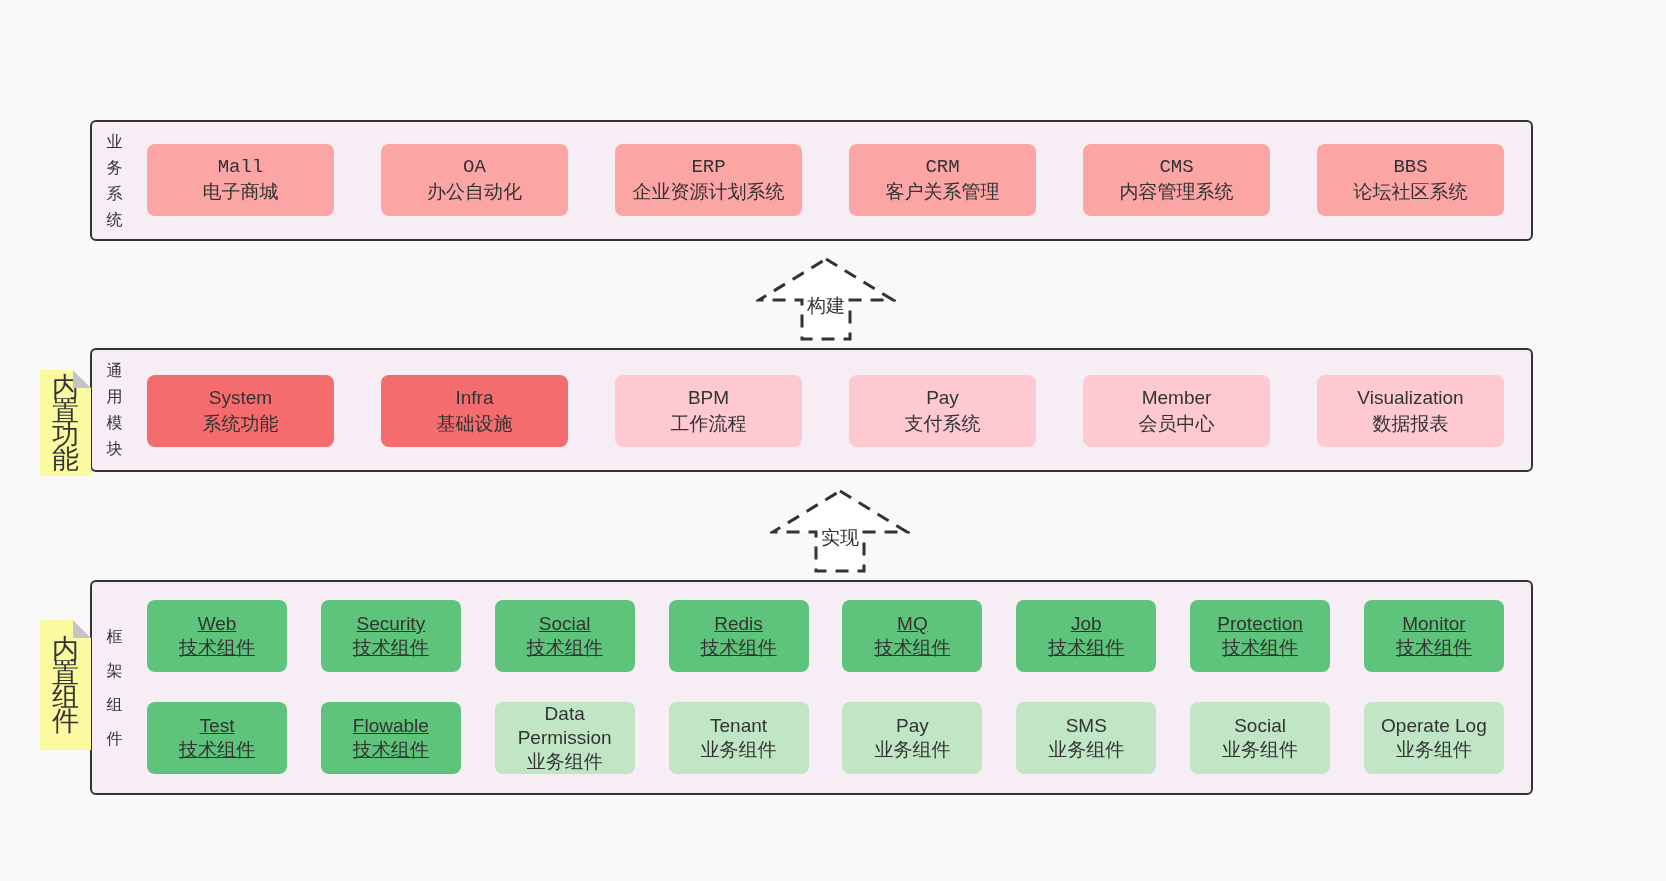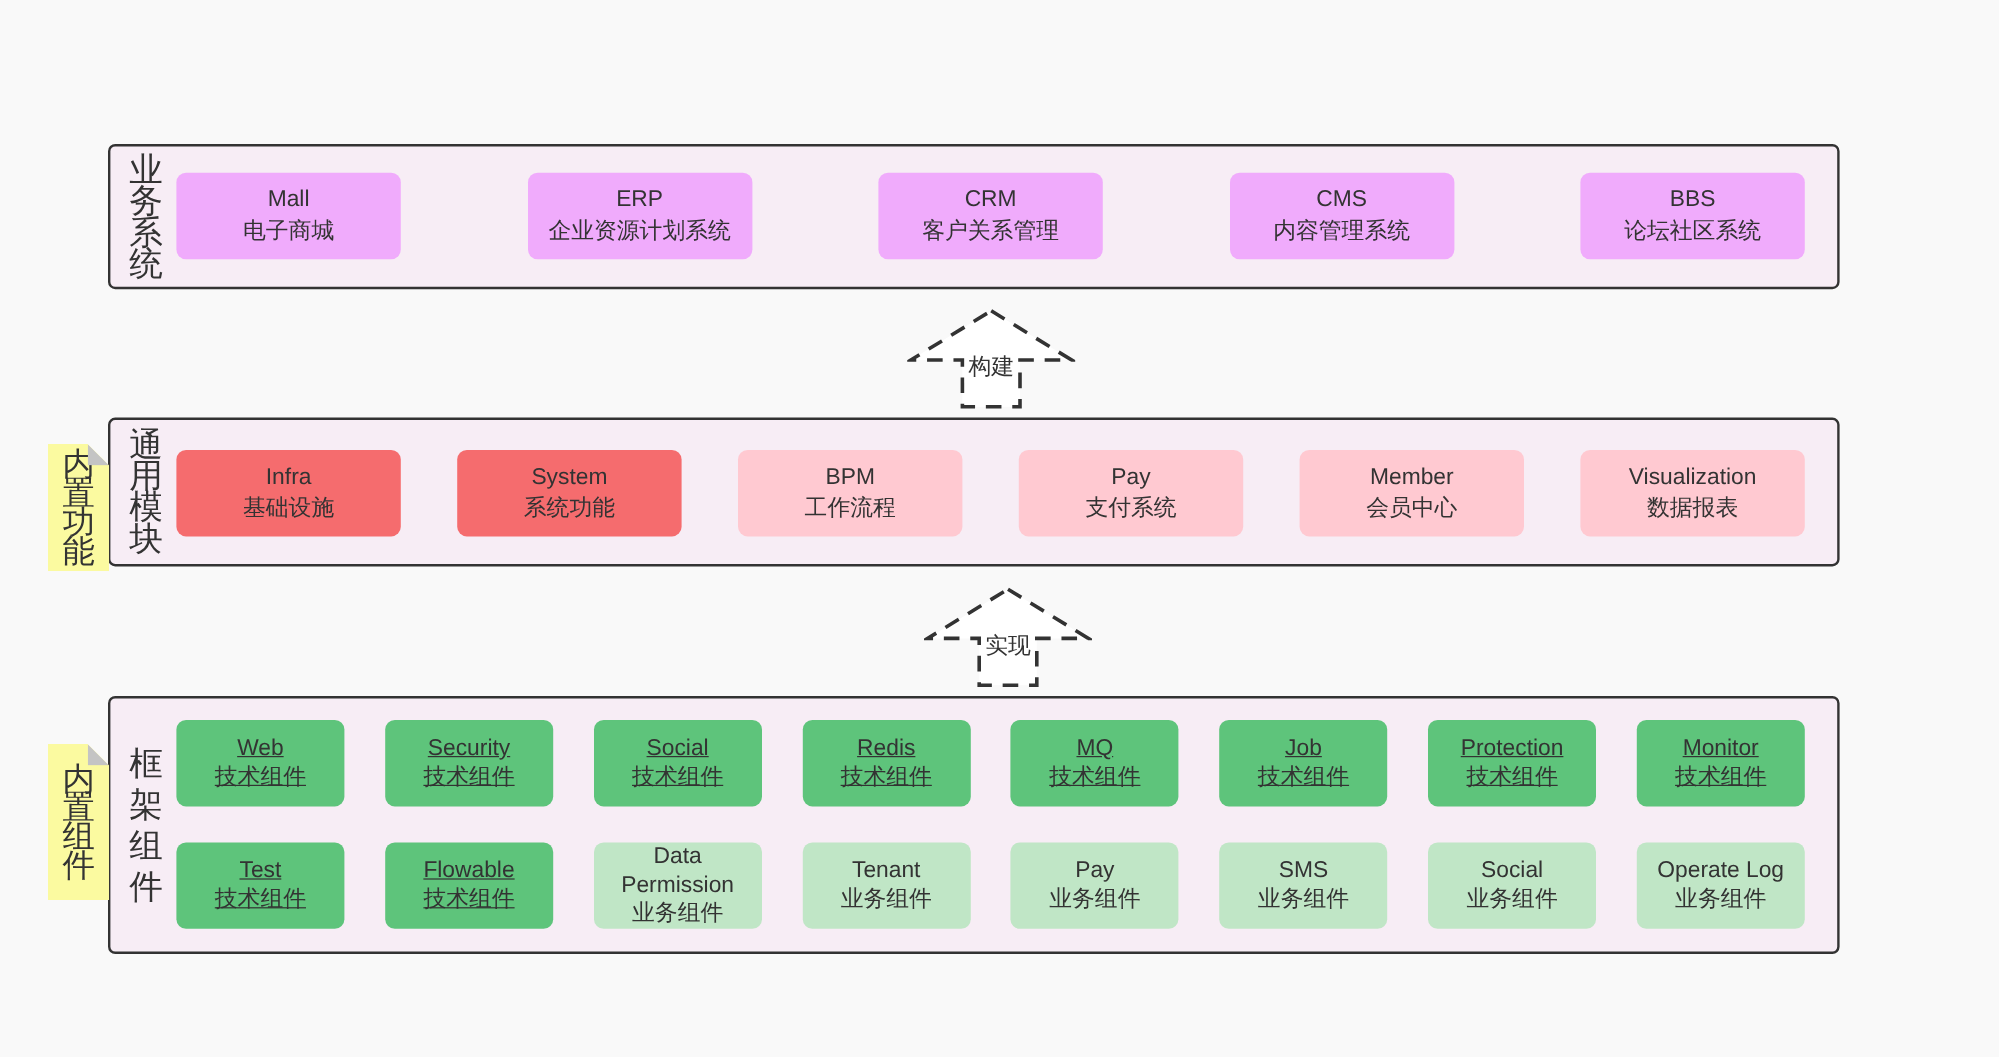--- a/index.html
+++ b/index.html
@@ -12,38 +12,38 @@
   .section{
     position:absolute;left:90px;width:1443px;box-sizing:border-box;
     background:#f7edf5;border:2px solid #333;border-radius:6px;
   }
   #sec-business{top:120px;height:121px;}
   #sec-modules{top:348px;height:124px;}
   #sec-framework{top:580px;height:215px;}
 
   .v-label{
     position:absolute;left:13px;top:50%;transform:translateY(-50%);
-    width:1.2em;font-size:28px;line-height:26px;word-break:break-all;
+    width:1.2em;font-size:16px;line-height:26px;word-break:break-all;
     text-align:center;color:#333;
   }
   .v-label.wide{line-height:34px;}
 
   .row{
     position:absolute;left:55px;right:27px;
     display:flex;justify-content:space-between;
   }
   .box{
     box-sizing:border-box;width:187px;height:72px;border-radius:8px;
     display:flex;flex-direction:column;align-items:center;justify-content:center;
     font-size:19px;line-height:26px;text-align:center;overflow:hidden;
     color:#333;
   }
   .box.sm{width:140px;line-height:24px;}
   .box .box-name{padding:0 6px;}
-  .blue{background:#f0abfc;}
+  .blue{background:#fca5a5;font-family:Liberation Mono, monospace;}
   .red{background:#f56c6e;}
   .pink{background:#ffc9d1;}
   .green{background:#5ec47b;text-decoration:underline;}
   .lightgreen{background:#c0e6c6;}
 
   .note{
     position:absolute;left:40px;width:51px;background:#fbfaa0;z-index:3;
     clip-path:polygon(0 0,calc(100% - 18px) 0,100% 18px,100% 100%,0 100%);
     display:flex;align-items:center;justify-content:center;
   }
@@ -72,20 +72,24 @@
 <body>
 
 <div class="section" id="sec-business">
   <div class="v-label">业务系统</div>
   <div class="row" style="top:22px">
     <div class="box blue">
       <div class="box-name">Mall</div>
       <div class="box-desc">电子商城</div>
     </div>
     <div class="box blue">
+      <div class="box-name">OA</div>
+      <div class="box-desc">办公自动化</div>
+    </div>
+    <div class="box blue">
       <div class="box-name">ERP</div>
       <div class="box-desc">企业资源计划系统</div>
     </div>
     <div class="box blue">
       <div class="box-name">CRM</div>
       <div class="box-desc">客户关系管理</div>
     </div>
     <div class="box blue">
       <div class="box-name">CMS</div>
       <div class="box-desc">内容管理系统</div>
@@ -105,26 +109,26 @@
 </div>
 
 <div class="note" id="note-modules">
   <div class="fold"></div>
   <div class="note-label">内置功能</div>
 </div>
 <div class="section" id="sec-modules">
   <div class="v-label">通用模块</div>
   <div class="row" style="top:25px">
     <div class="box red">
+      <div class="box-name">System</div>
+      <div class="box-desc">系统功能</div>
+    </div>
+    <div class="box red">
       <div class="box-name">Infra</div>
       <div class="box-desc">基础设施</div>
-    </div>
-    <div class="box red">
-      <div class="box-name">System</div>
-      <div class="box-desc">系统功能</div>
     </div>
     <div class="box pink">
       <div class="box-name">BPM</div>
       <div class="box-desc">工作流程</div>
     </div>
     <div class="box pink">
       <div class="box-name">Pay</div>
       <div class="box-desc">支付系统</div>
     </div>
     <div class="box pink">

